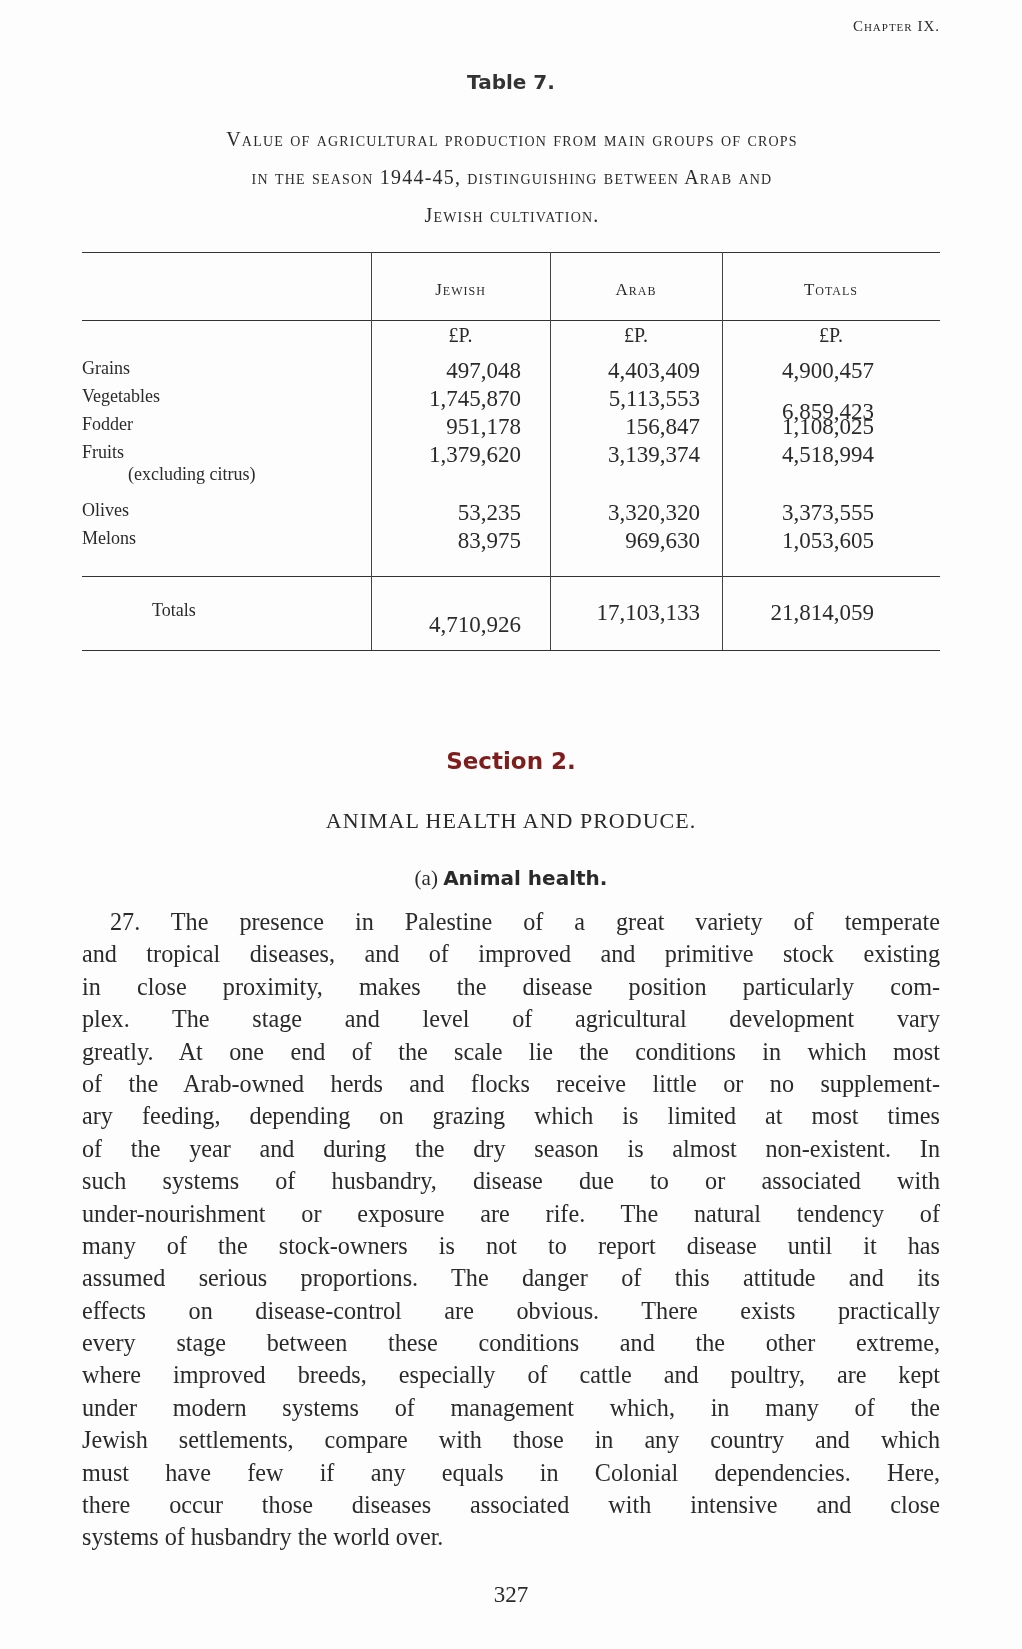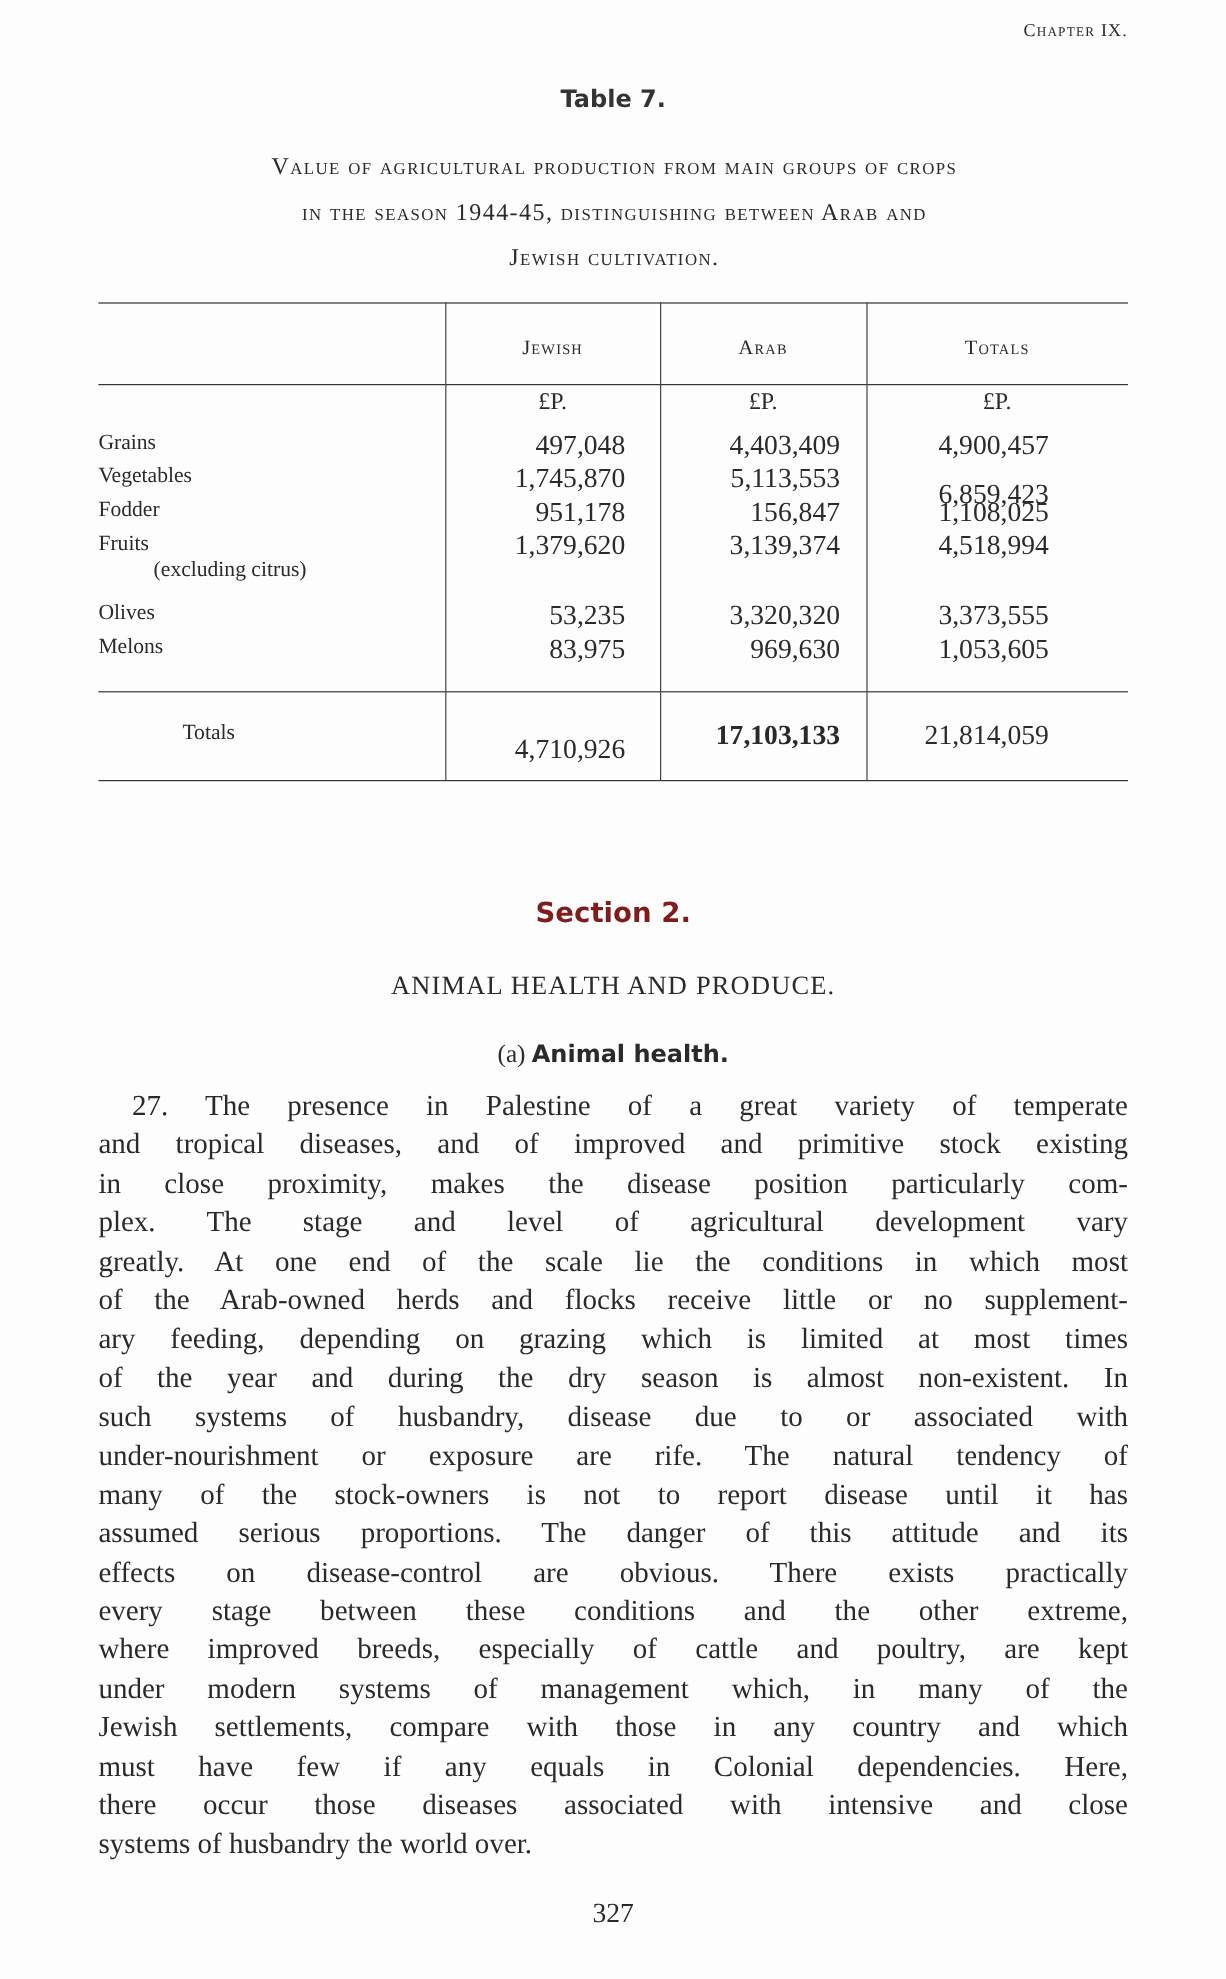--- a/index.html
+++ b/index.html
@@ -222,21 +222,21 @@
     <div>
       <div class="row-label" style="top:276px;">Melons</div>
       <div class="cell" style="top:276px; left:289px; width:150px;">83,975</div>
       <div class="cell" style="top:276px; left:468px; width:150px;">969,630</div>
       <div class="cell" style="top:276px; left:640px; width:152px;">1,053,605</div>
     </div>
 
     <div>
       <div class="row-label" style="top:348px; left:70px;">Totals</div>
       <div class="cell" style="top:348px; left:289px; width:150px;margin-top:12px;">4,710,926</div>
-      <div class="cell" style="top:348px; left:468px; width:150px;font-weight:bold;">17,103,133</div>
+      <div class="cell" style="top:348px; left:468px; width:150px;">17,103,133</div>
       <div class="cell" style="top:348px; left:640px; width:152px;">21,814,059</div>
     </div>
   </div>
 
   <div class="section-title">Section 2.</div>
   <div class="section-sub">ANIMAL HEALTH AND PRODUCE.</div>
   <div class="subsection">
     <span>(a)</span>
     <span class="bold">Animal health.</span>
   </div>

